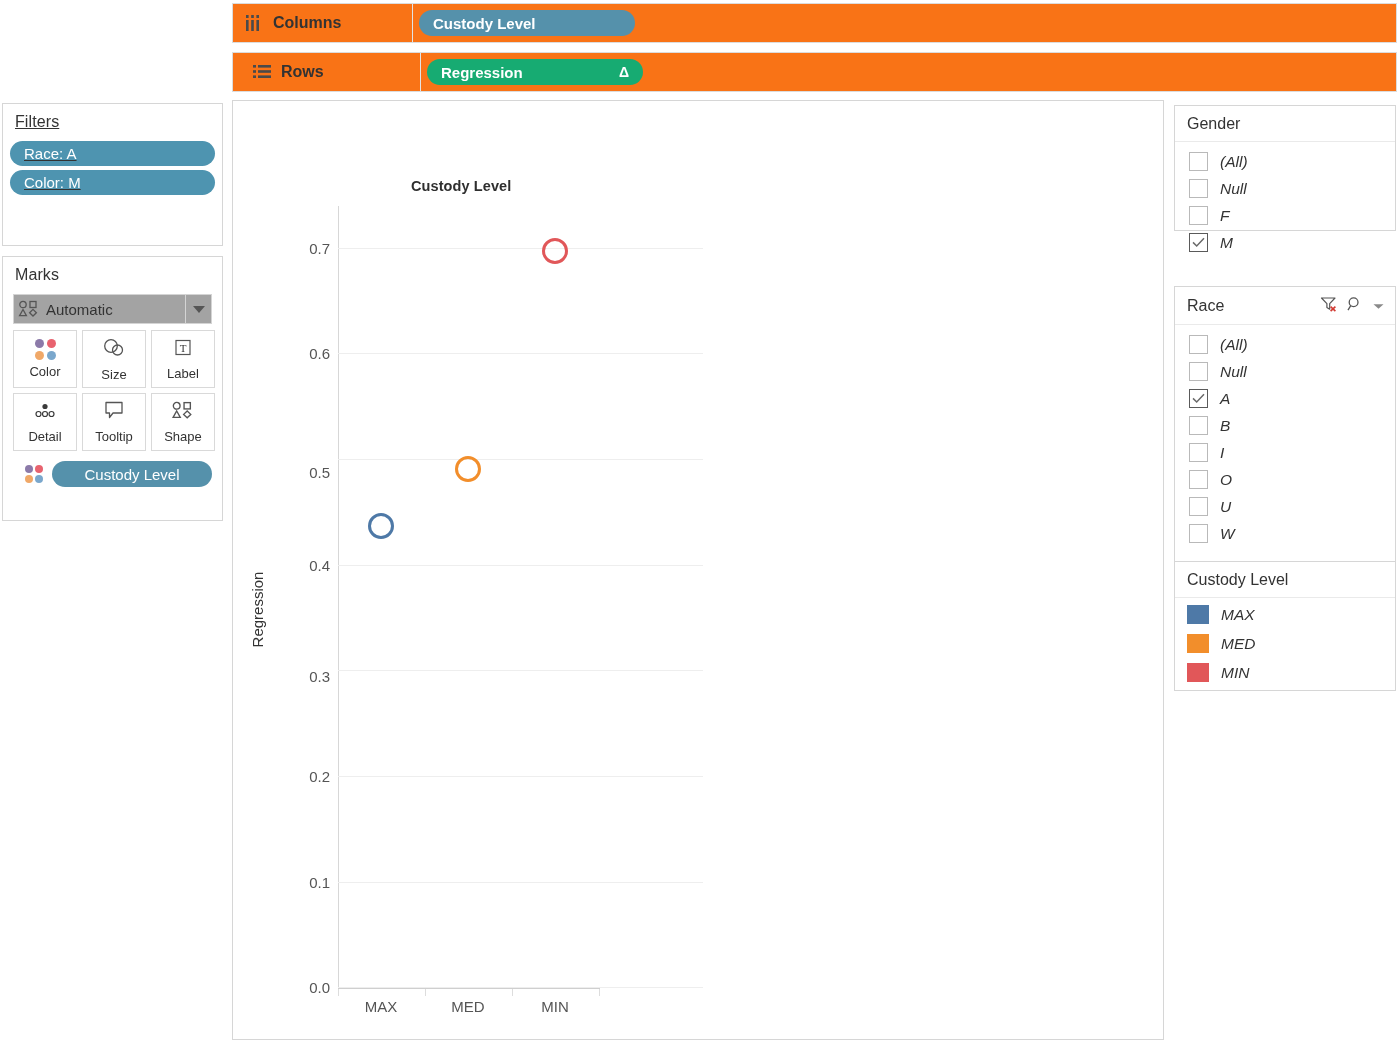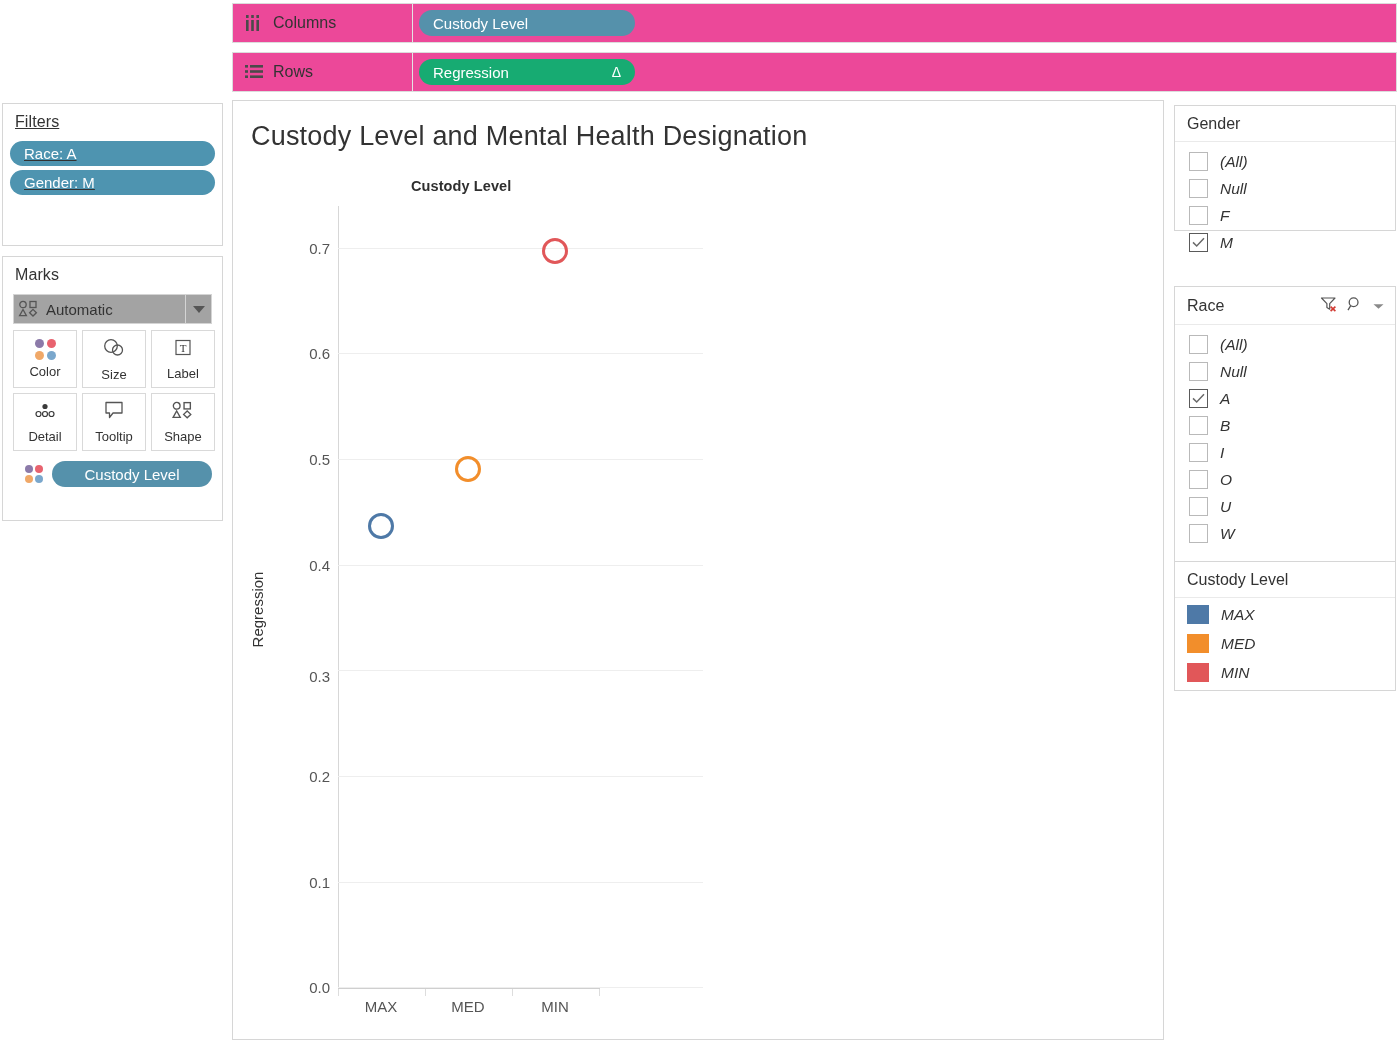--- a/index.html
+++ b/index.html
@@ -31,25 +31,26 @@
   }
 
   
   #pages-panel { left: 2px; top: 2px; width: 221px; height: 91px; }
 
   
   .shelf {
     position: absolute;
     display: flex;
     align-items: center;
-    background: #ec4899;
+    background: #f97316;
     border: 1px solid #dcdcdc;
+    font-weight: bold;
   }
   #columns-shelf { left: 232px; top: 3px; width: 1165px; height: 40px; }
-  #rows-shelf    { left: 232px; top: 52px; width: 1165px; height: 40px; }
+  #rows-shelf    { left: 232px; top: 52px; width: 1165px; height: 40px; padding-left: 8px; }
   .shelf-label-box {
     display: flex; align-items: center;
     width: 180px; height: 100%;
     border-right: 1px solid #e3e3e3;
     padding-left: 12px;
     gap: 10px;
   }
   .shelf-label { font-size: 16px; color: #333; }
   .shelf-drop { flex: 1; height: 100%; display: flex; align-items: center; padding-left: 6px; }
 
@@ -289,21 +290,21 @@
         <span>Regression</span>
         <span class="delta">Δ</span>
       </span>
     </div>
   </div>
 
   <div class="panel" id="filters-panel">
     <div class="panel-title">Filters</div>
     <div id="filters-list">
       <span class="filter-pill">Race: A</span>
-      <span class="filter-pill">Gender: M</span>
+      <span class="filter-pill">Color: M</span>
     </div>
   </div>
 
   <div class="panel" id="marks-panel">
     <div class="panel-title">Marks</div>
 
     <div class="marks-type-row">
       <span class="marks-type-icon">
         <svg width="22" height="20" viewBox="0 0 22 20">
           <circle cx="5" cy="5.5" r="3.2" fill="none" stroke="#555" stroke-width="1.3"></circle>
@@ -392,21 +393,20 @@
           <i style="background:#7aa7cc"></i>
       </span>
       <span class="pill blue" style="min-width:160px;justify-content:center;">
         <span>Custody Level</span>
       </span>
     </div>
   </div>
 
   <div class="panel" id="viz-panel">
 
-    <div id="viz-title">Custody Level and Mental Health Designation</div>
     <div id="viz-subtitle">Custody Level</div>
     <div id="y-axis-title">Regression</div>
 
     <div id="plot">
       <div id="yaxis-line"></div>
       <div id="xaxis-line"></div>
 
       <div class="gridline" style="top:781px"></div>
       <div class="gridline" style="top:676px"></div>
       <div class="gridline" style="top:570px"></div>
@@ -414,21 +414,21 @@
       <div class="gridline" style="top:359px"></div>
       <div class="gridline" style="top:253px"></div>
       <div class="gridline" style="top:147px"></div>
       <div class="gridline" style="top:42px"></div>
 
       <div class="ytick" style="top:781px">0.0</div>
       <div class="ytick" style="top:676px">0.1</div>
       <div class="ytick" style="top:570px">0.2</div>
       <div class="ytick" style="top:470px">0.3</div>
       <div class="ytick" style="top:359px">0.4</div>
-      <div class="ytick" style="top:253px">0.5</div>
+      <div class="ytick" style="top:266px">0.5</div>
       <div class="ytick" style="top:147px">0.6</div>
       <div class="ytick" style="top:42px">0.7</div>
 
       <div class="xtick-sep" style="left:0px"></div>
       <div class="xtick-sep" style="left:87px"></div>
       <div class="xtick-sep" style="left:174px"></div>
       <div class="xtick-sep" style="left:261px"></div>
 
       <div class="xtick-label" style="left:43px">MAX</div>
       <div class="xtick-label" style="left:130px">MED</div>

